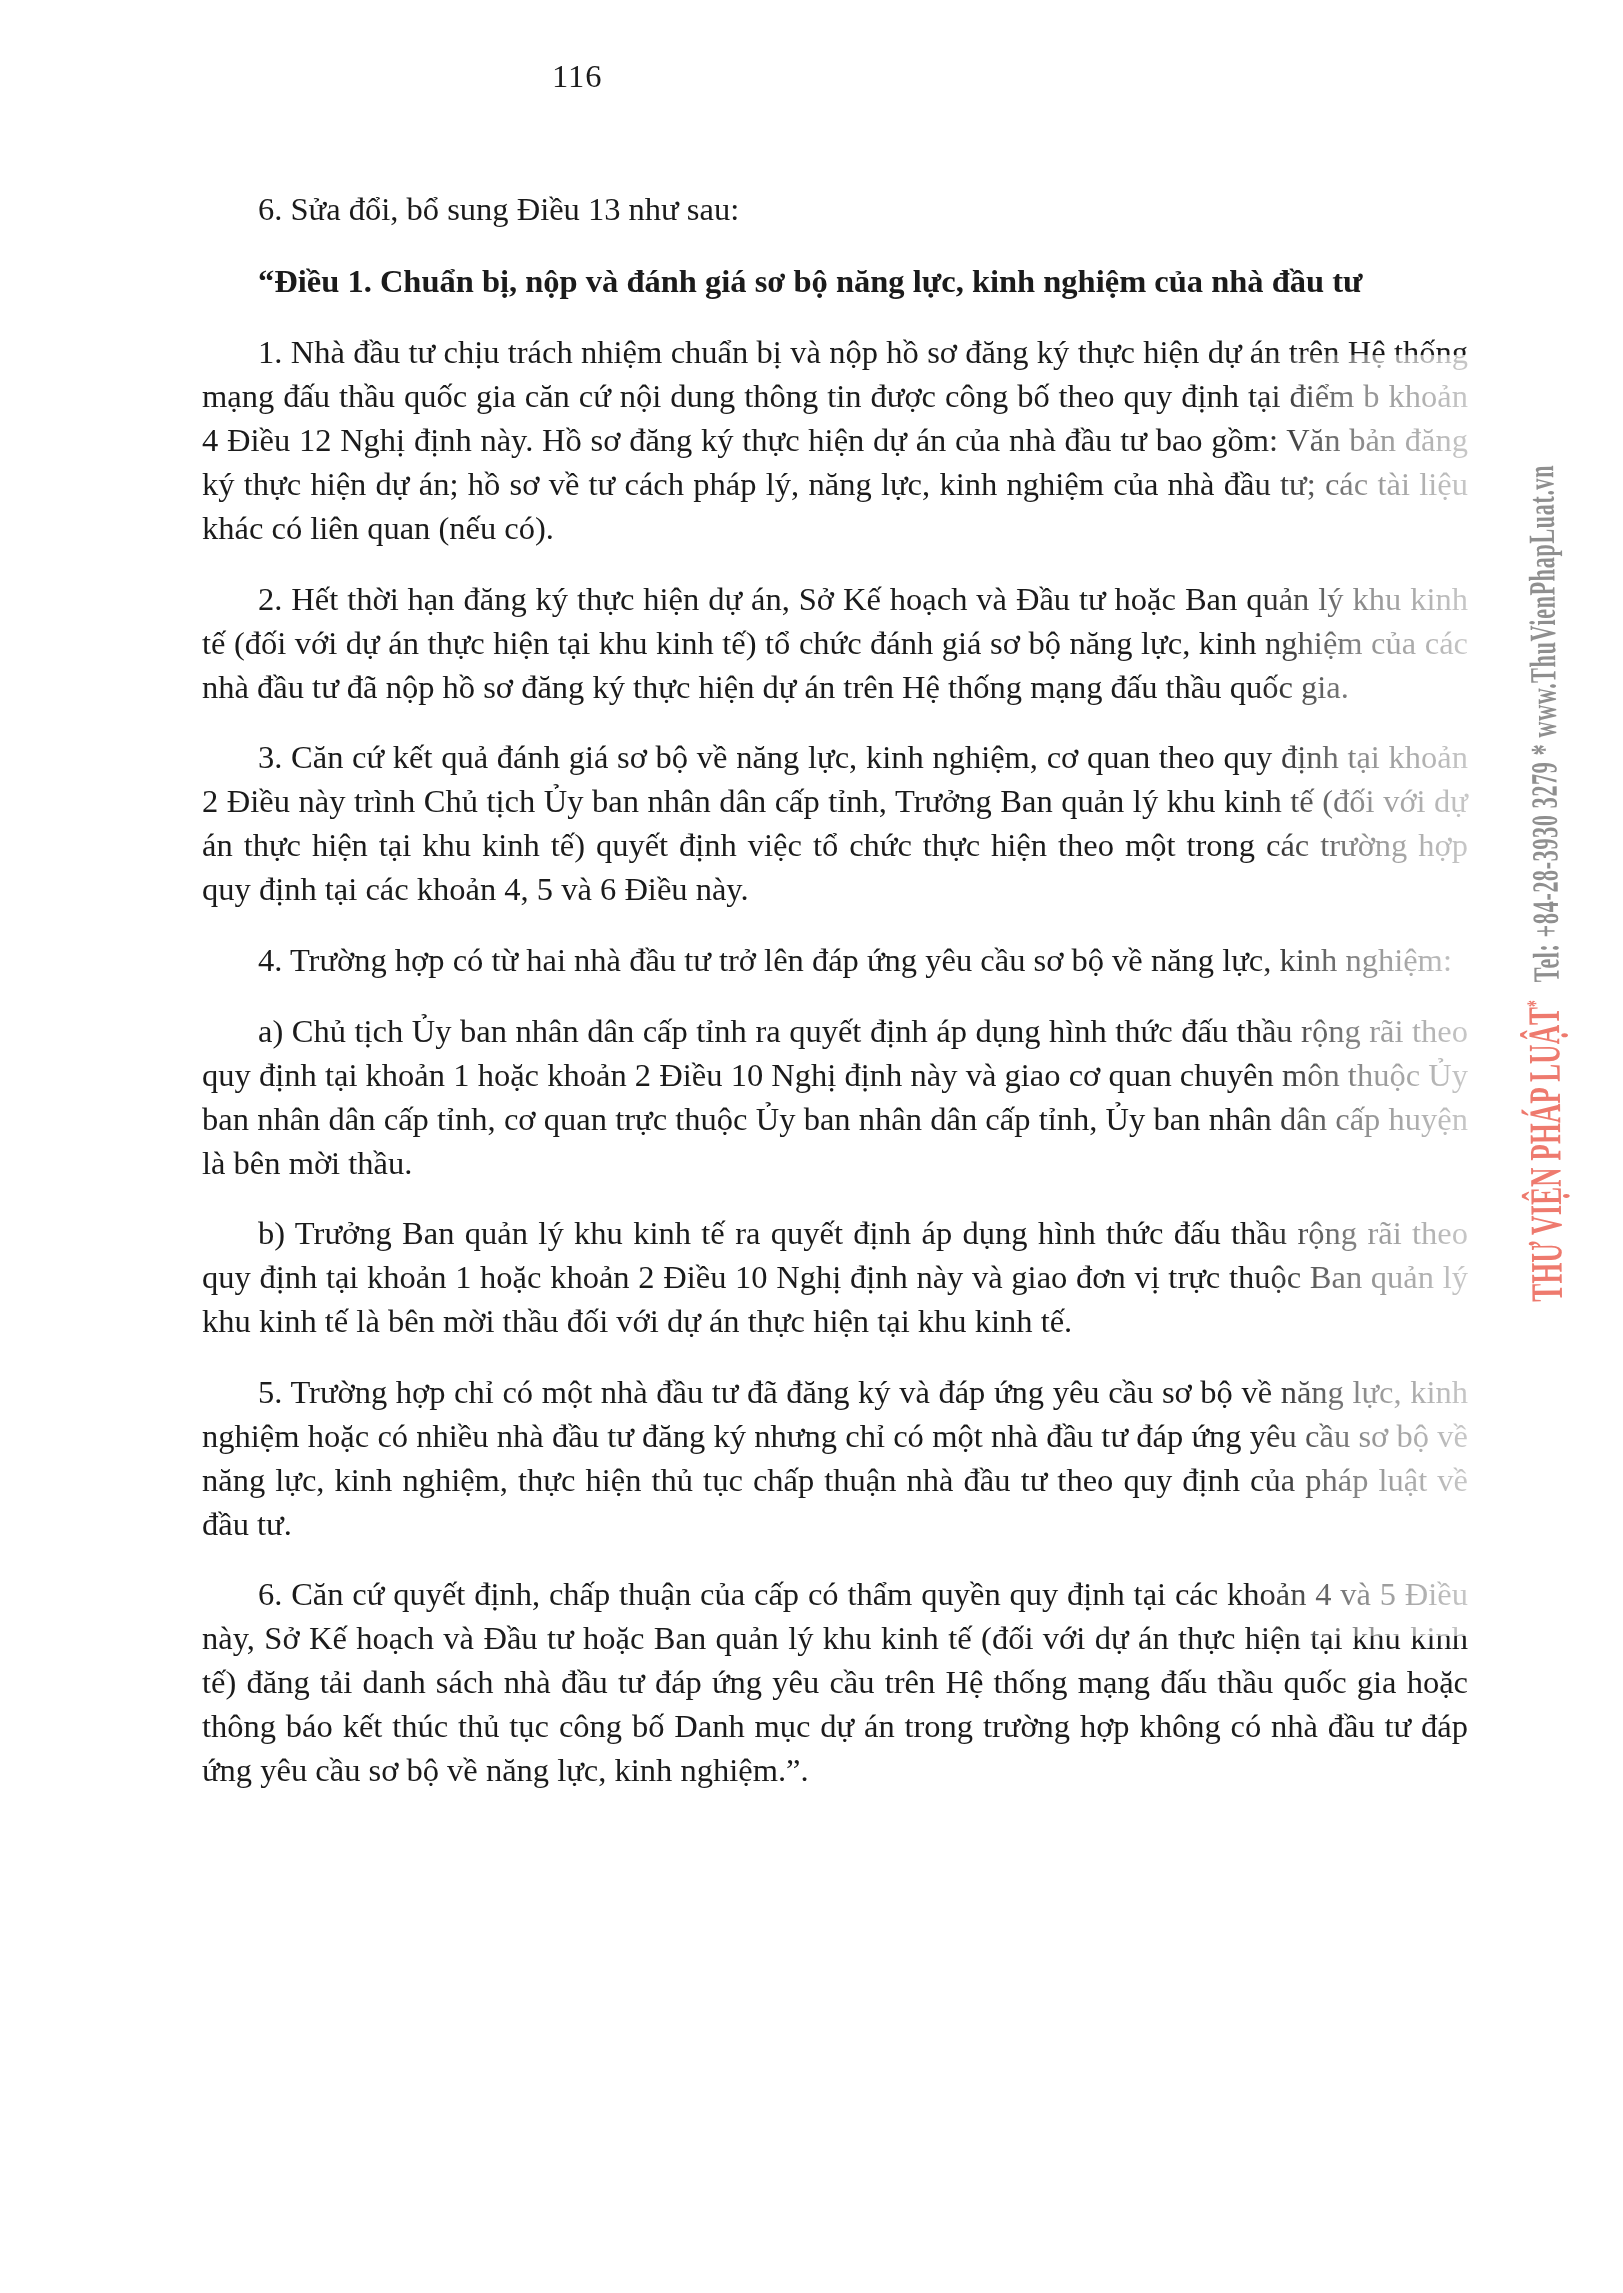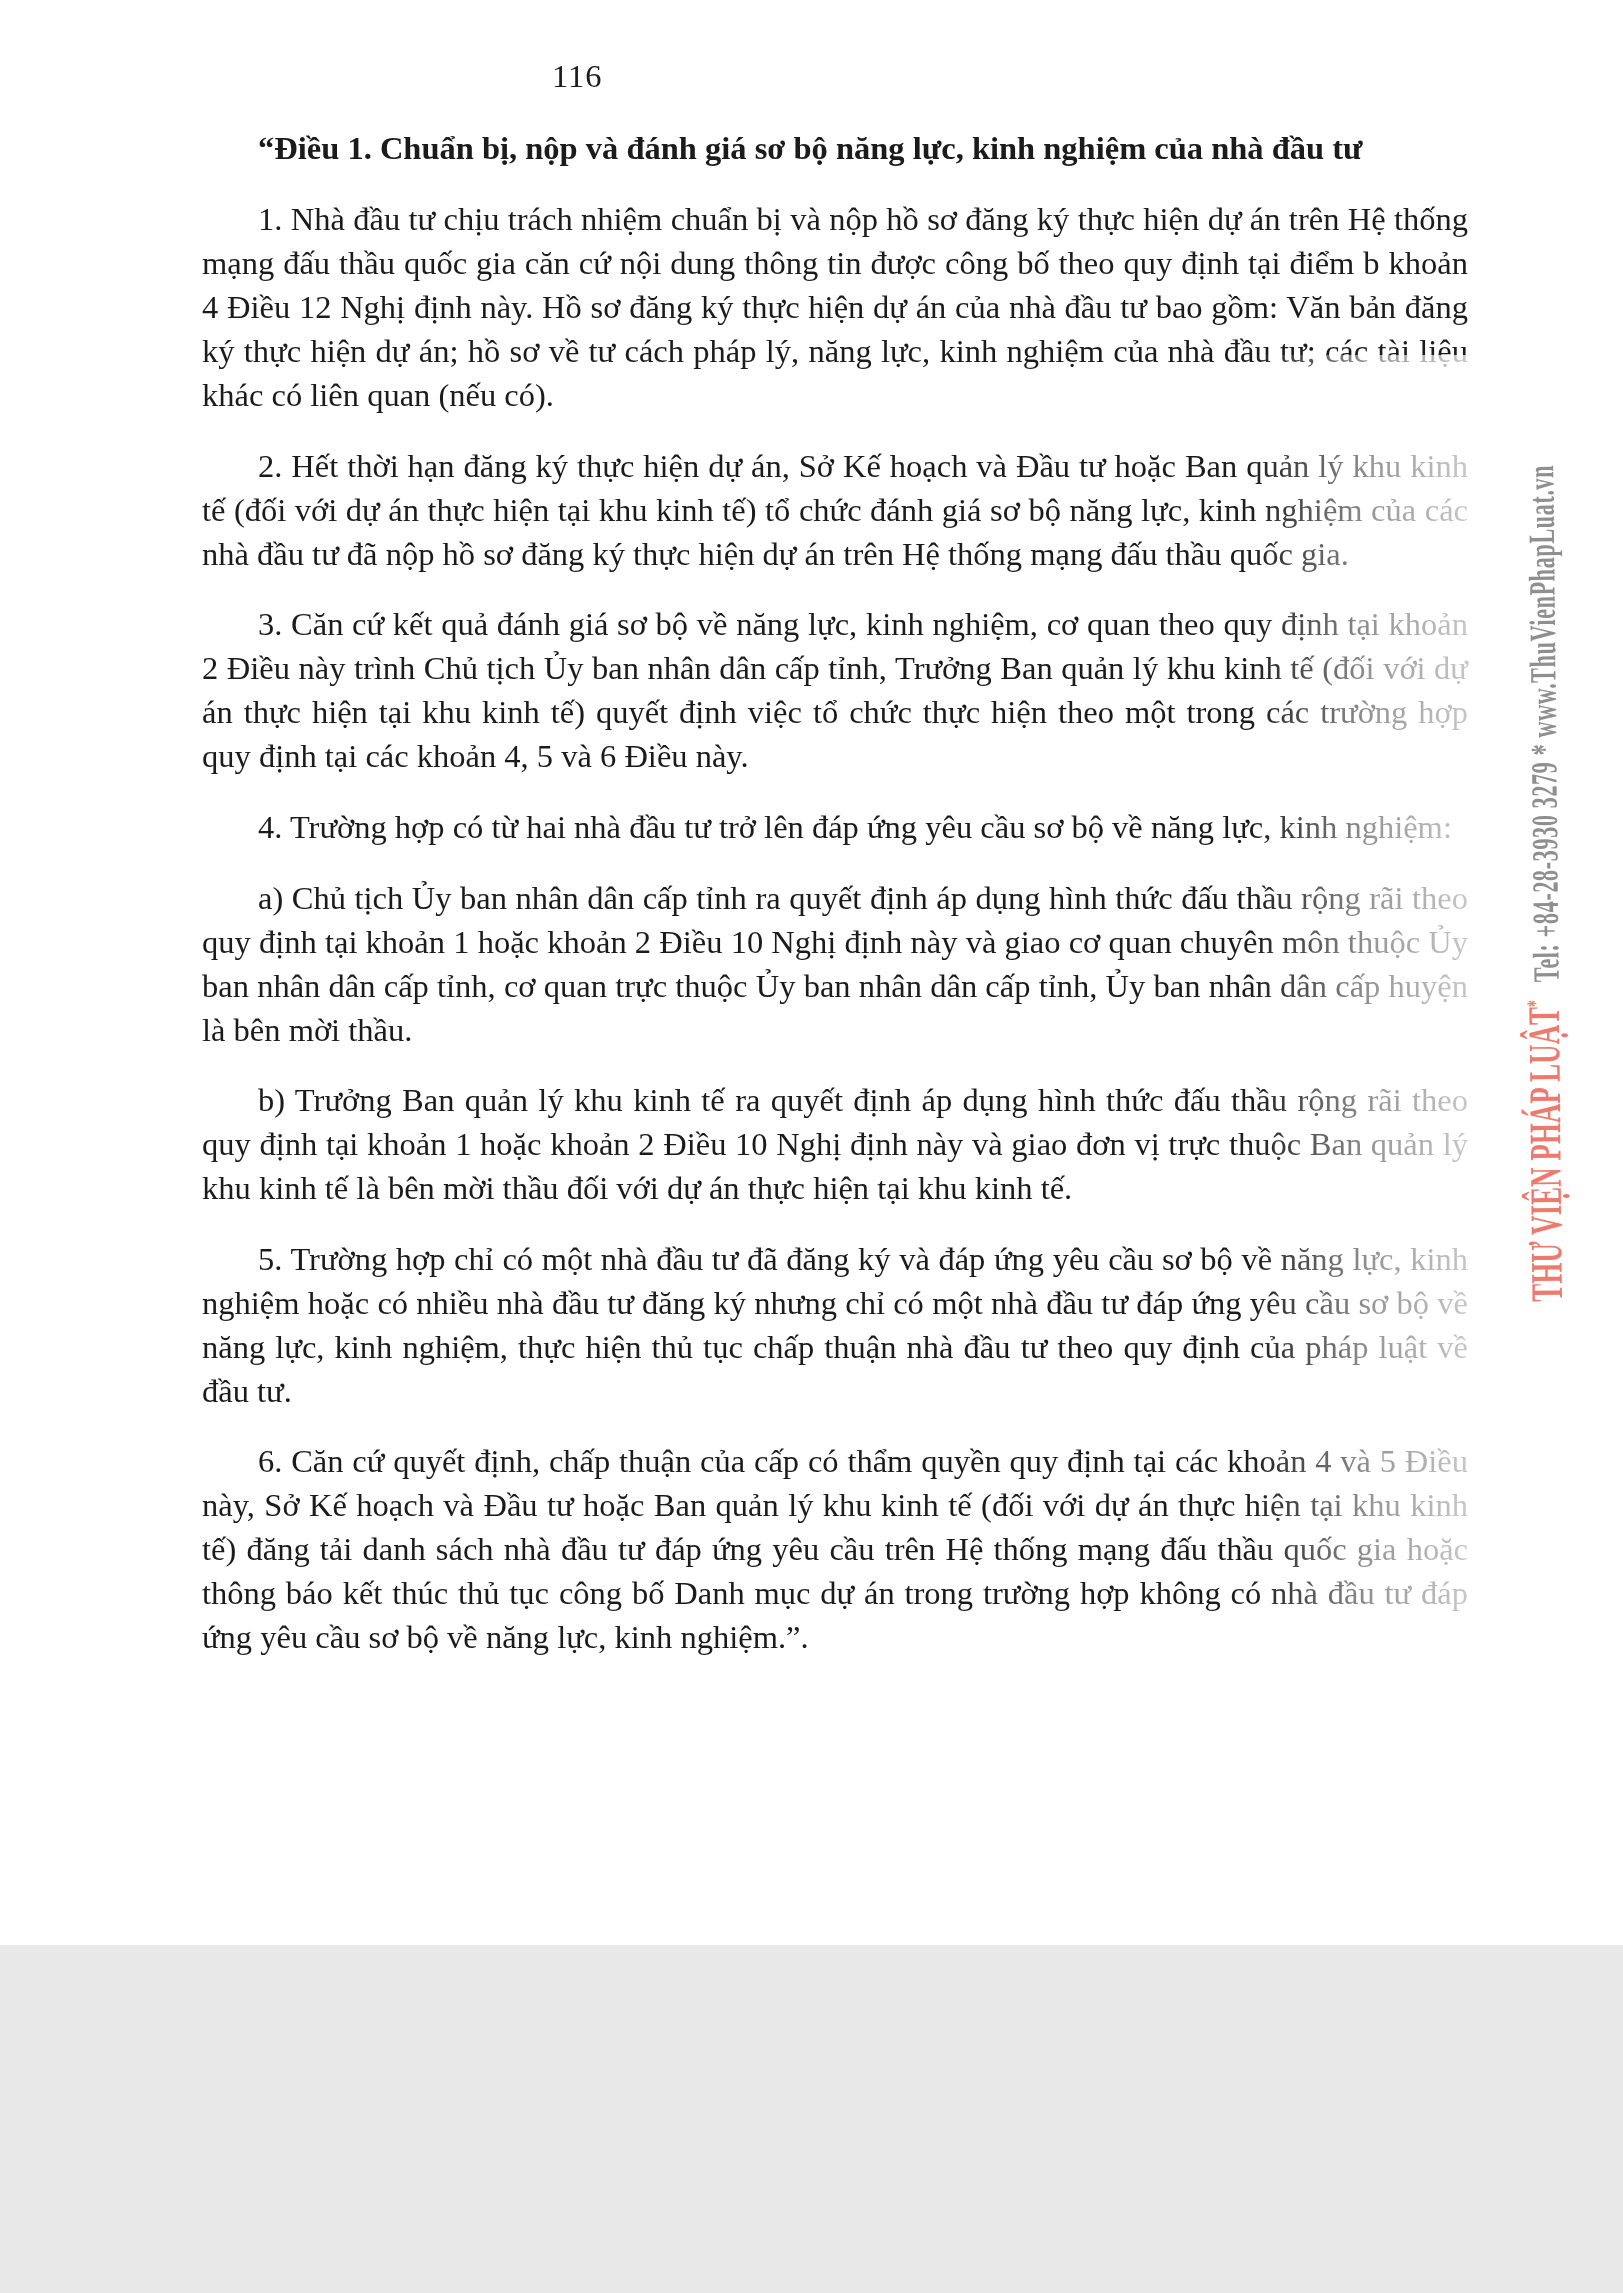--- a/index.html
+++ b/index.html
@@ -3,21 +3,21 @@
 <meta charset="utf-8">
 <style>
   html, body {
     margin: 0;
     padding: 0;
     background: #e8e8e8;
   }
   .page {
     position: relative;
     width: 1623px;
-    height: 1945px;
+    height: 2293px;
     background: #ffffff;
     overflow: hidden;
     font-family: "Liberation Serif", "DejaVu Serif", serif;
     color: #1b1b1b;
   }
   .text-column {
     position: absolute;
     left: 202px;
     top: 54px;
     width: 1266px;
@@ -83,20 +83,21 @@
     letter-spacing: 1px;
   }
 </style>
 </head>
 <body>
 
 <div class="page">
 
   <div class="text-column">
     <p class="page-number">116</p>
+    <p class="intro-line">6. Sửa đổi, bổ sung Điều 13 như sau:</p>
     <p class="article-heading">“Điều 1. Chuẩn bị, nộp và đánh giá sơ bộ năng lực, kinh nghiệm của nhà đầu tư</p>
     <p class="para">1. Nhà đầu tư chịu trách nhiệm chuẩn bị và nộp hồ sơ đăng ký thực hiện dự án trên Hệ thống mạng đấu thầu quốc gia căn cứ nội dung thông tin được công bố theo quy định tại điểm b khoản 4 Điều 12 Nghị định này. Hồ sơ đăng ký thực hiện dự án của nhà đầu tư bao gồm: Văn bản đăng ký thực hiện dự án; hồ sơ về tư cách pháp lý, năng lực, kinh nghiệm của nhà đầu tư; các tài liệu khác có liên quan (nếu có).</p>
     <p class="para">2. Hết thời hạn đăng ký thực hiện dự án, Sở Kế hoạch và Đầu tư hoặc Ban quản lý khu kinh tế (đối với dự án thực hiện tại khu kinh tế) tổ chức đánh giá sơ bộ năng lực, kinh nghiệm của các nhà đầu tư đã nộp hồ sơ đăng ký thực hiện dự án trên Hệ thống mạng đấu thầu quốc gia.</p>
     <p class="para">3. Căn cứ kết quả đánh giá sơ bộ về năng lực, kinh nghiệm, cơ quan theo quy định tại khoản 2 Điều này trình Chủ tịch Ủy ban nhân dân cấp tỉnh, Trưởng Ban quản lý khu kinh tế (đối với dự án thực hiện tại khu kinh tế) quyết định việc tổ chức thực hiện theo một trong các trường hợp quy định tại các khoản 4, 5 và 6 Điều này.</p>
     <p class="para">4. Trường hợp có từ hai nhà đầu tư trở lên đáp ứng yêu cầu sơ bộ về năng lực, kinh nghiệm:</p>
     <p class="para">a) Chủ tịch Ủy ban nhân dân cấp tỉnh ra quyết định áp dụng hình thức đấu thầu rộng rãi theo quy định tại khoản 1 hoặc khoản 2 Điều 10 Nghị định này và giao cơ quan chuyên môn thuộc Ủy ban nhân dân cấp tỉnh, cơ quan trực thuộc Ủy ban nhân dân cấp tỉnh, Ủy ban nhân dân cấp huyện là bên mời thầu.</p>
     <p class="para">b) Trưởng Ban quản lý khu kinh tế ra quyết định áp dụng hình thức đấu thầu rộng rãi theo quy định tại khoản 1 hoặc khoản 2 Điều 10 Nghị định này và giao đơn vị trực thuộc Ban quản lý khu kinh tế là bên mời thầu đối với dự án thực hiện tại khu kinh tế.</p>
     <p class="para">5. Trường hợp chỉ có một nhà đầu tư đã đăng ký và đáp ứng yêu cầu sơ bộ về năng lực, kinh nghiệm hoặc có nhiều nhà đầu tư đăng ký nhưng chỉ có một nhà đầu tư đáp ứng yêu cầu sơ bộ về năng lực, kinh nghiệm, thực hiện thủ tục chấp thuận nhà đầu tư theo quy định của pháp luật về đầu tư.</p>
     <p class="para">6. Căn cứ quyết định, chấp thuận của cấp có thẩm quyền quy định tại các khoản 4 và 5 Điều này, Sở Kế hoạch và Đầu tư hoặc Ban quản lý khu kinh tế (đối với dự án thực hiện tại khu kinh tế) đăng tải danh sách nhà đầu tư đáp ứng yêu cầu trên Hệ thống mạng đấu thầu quốc gia hoặc thông báo kết thúc thủ tục công bố Danh mục dự án trong trường hợp không có nhà đầu tư đáp ứng yêu cầu sơ bộ về năng lực, kinh nghiệm.”.</p>
   </div>

